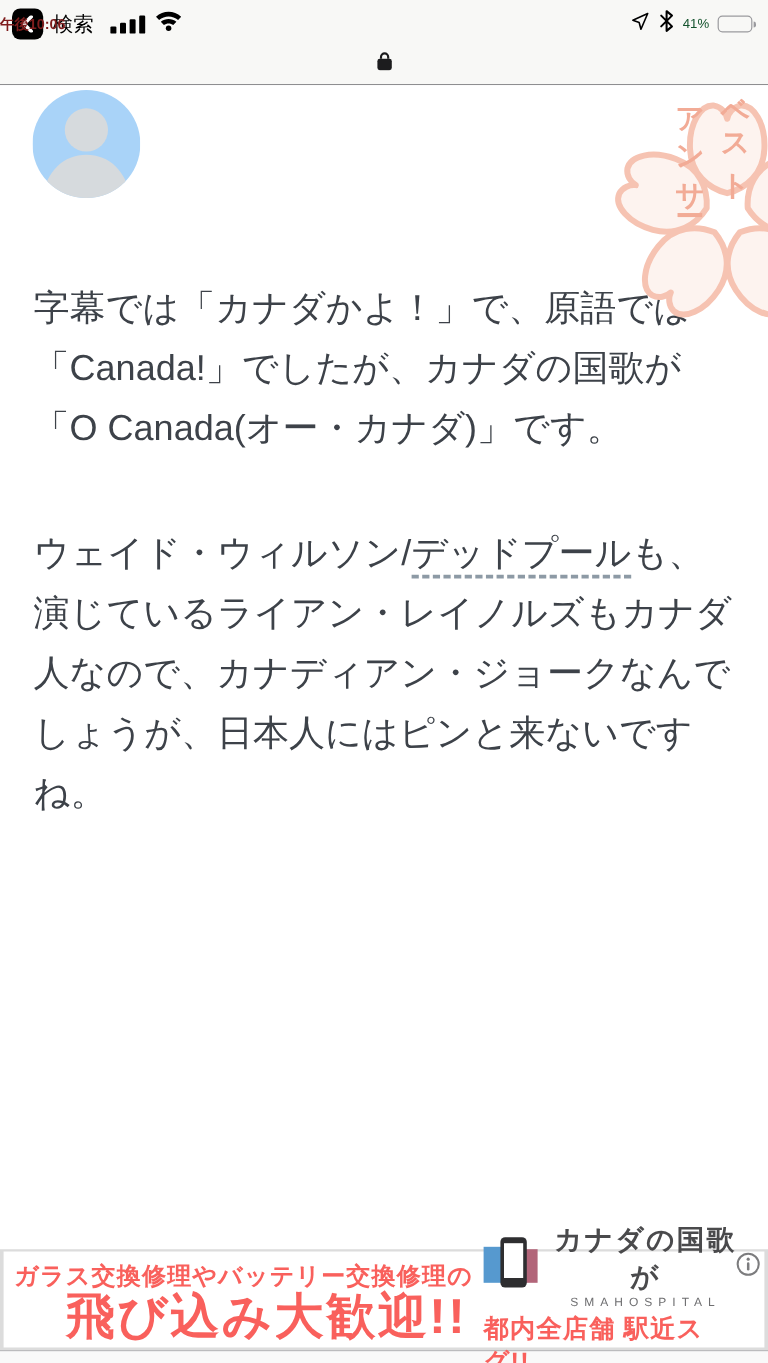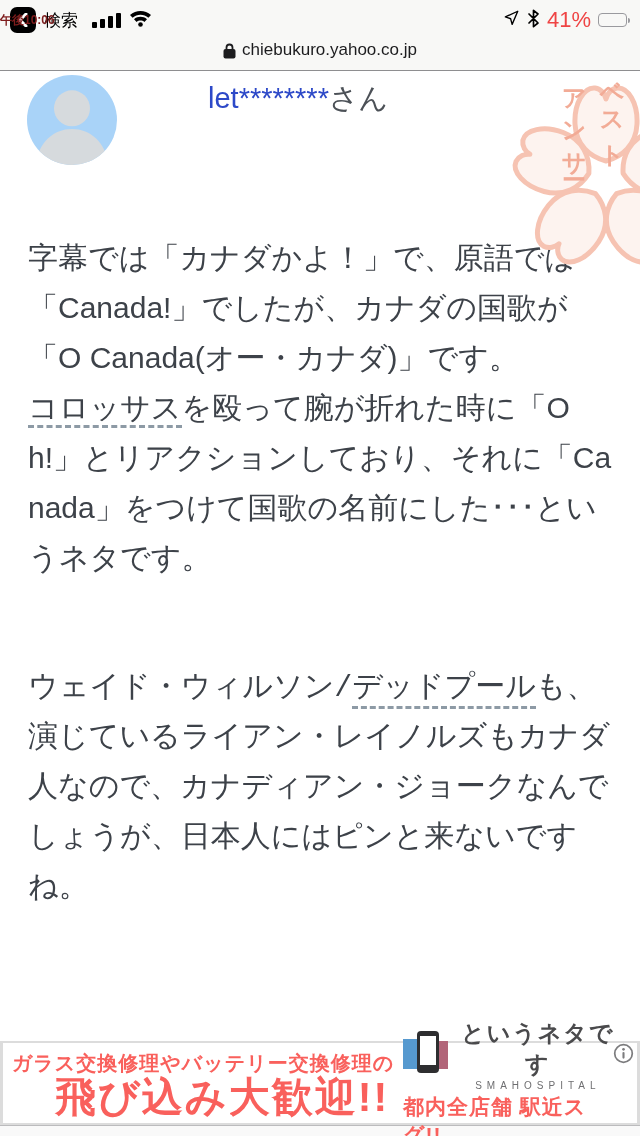--- a/index.html
+++ b/index.html
@@ -12,21 +12,21 @@
   .sb-left { display:flex; align-items:center; gap:8px; }
   .back-chip { width:26px; height:26px; background:#000; border-radius:7px; display:flex; align-items:center; justify-content:center; }
   .back-chip svg { display:block; }
   .sb-backlabel { font-size:17px; color:#000;text-align:right; }
   .sig { display:flex; align-items:flex-end; gap:3px; margin-left:6px; }
   .sig i { display:block; width:5px; background:#000; border-radius:1px; }
   .sig i:nth-child(1){height:6px} .sig i:nth-child(2){height:9px}
   .sig i:nth-child(3){height:12px} .sig i:nth-child(4){height:15px}
   .sb-time { position:absolute; left:0; right:0; text-align:left; font-size:12px; font-weight:bold; color:#7f1d1d; }
   .sb-right { margin-left:auto; display:flex; align-items:center; gap:7px; z-index:1; }
-  .sb-batt-text { font-size:22px; color:#ef4444; }
+  .sb-batt-text { font-size:11px; color:#14532d; }
   .battery { display:flex; align-items:center; }
   .batt-body { width:29px; height:14px; border:1px solid #9a9a9e; border-radius:4px; padding:1px; }
   .batt-fill { height:100%; width:41%; background:#000; border-radius:2px; }
   .batt-nub { width:2px; height:5px; background:#9a9a9e; border-radius:0 2px 2px 0; margin-left:1px; }
 
   
   .urlbar { height:31px; background:#f8f8f6; display:flex; align-items:flex-start; justify-content:center; gap:6px; border-bottom:1px solid #8e8e90; }
   .urlbar .lock { margin-top:3px; }
   .url-text { font-size:17px; color:#1c1c1e; }
 
@@ -41,21 +41,21 @@
 
   .user-row { position:relative; height:92px; }
   .avatar { position:absolute; left:27px; top:4px; width:90px; height:90px; border-radius:50%; overflow:hidden; }
   .avatar svg { display:block; }
   .username { position:absolute; left:208px; top:8px; font-size:29px; }
   .username .uid { color:#2d49c8; }
   .username .hono { color:#4c5157; }
 
   .answer { padding:70px 28px 0 28px; }
   .para { font-size:30px; line-height:50px; color:#3d4249; word-break:break-all; }
-  .para.gap { margin-top:80px;font-family:Liberation Mono, monospace; }
+  .para.gap { margin-top:54px; }
   .kw { border-bottom:3px dashed #8d9aa5; padding-bottom:1px; cursor:pointer; }
 
   
   .ad { position:relative; height:84px; background:#fff; border:2px solid #dcdcdc; border-left:3px solid #dcdcdc; border-right:3px solid #dcdcdc; display:flex; align-items:center; }
   .ad-left { width:400px; text-align:center; color:#f9605c; }
   .ad-line1 { font-size:20px; font-weight:bold; letter-spacing:1px; }
   .ad-line2 { font-size:41px; font-weight:900; letter-spacing:2px; line-height:40px;padding-left:38px; }
   .ad-right { display:flex; flex-direction:column; align-items:center; width:215px; }
   .ad-logo-row { display:flex; align-items:center; gap:8px; }
   .phone-logo { position:relative; width:52px; height:46px; }
@@ -121,21 +121,20 @@
     </div>
   </div>
 
   <div class="urlbar">
     <span class="lock">
       <svg width="13" height="16" viewBox="0 0 13 16">
           <rect x="0.5" y="6" width="12" height="9.5" rx="2" fill="#1c1c1e"></rect>
           <path d="M3.5 6 V4.5 a3 3 0 0 1 6 0 V6" fill="none" stroke="#1c1c1e" stroke-width="1.8"></path>
         </svg>
     </span>
-    <span class="url-text">chiebukuro.yahoo.co.jp</span>
   </div>
 
   <div class="content">
 
     <div class="stamp">
       <svg width="212" height="232" viewBox="-106 -116 212 232">
         <g stroke="#f6c3b2" stroke-width="5" fill="#fdf3ef" stroke-linejoin="round">
           <g id="petal">
             <path d="M0 -18 C -16 -22 -30 -34 -31 -55 C -32 -76 -22 -92 -11 -91 C -5 -90 -1 -85 0 -80 C 1 -85 5 -90 11 -91 C 22 -92 32 -76 31 -55 C 30 -34 16 -22 0 -18 Z"></path>
           </g>
@@ -150,48 +149,44 @@
     </div>
 
     <div class="user-row">
       <div class="avatar">
         <svg width="90" height="90" viewBox="0 0 100 100">
           <rect width="100" height="100" fill="#a9d3f8"></rect>
           <circle cx="50" cy="37" r="20" fill="#d6dadd"></circle>
           <path d="M50 60 C29 60 13 75 9 100 L91 100 C87 75 71 60 50 60 Z" fill="#d6dadd"></path>
         </svg>
       </div>
-      <div class="username">
-        <span class="uid">let********</span><span class="hono">さん</span>
-      </div>
     </div>
 
     <div class="answer">
         <div class="para"><span>字幕では「カナダかよ！」で、原語では「Canada!」でしたが、カナダの国歌が「O Canada(オー・カナダ)」です。</span></div>
-        <div class="para"><span class="kw">コロッサス</span><span>を殴って腕が折れた時に「Oh!」とリアクションしており、それに「Canada」をつけて国歌の名前にした･･･というネタです。</span></div>
         <div class="para gap"><span>ウェイド・ウィルソン/</span><span class="kw">デッドプール</span><span>も、演じているライアン・レイノルズもカナダ人なので、カナディアン・ジョークなんでしょうが、日本人にはピンと来ないですね。</span></div>
         <div class="para gap"></div>
       </div>
   </div>
 
   <div class="ad">
     <div class="ad-left">
       <div class="ad-line1">ガラス交換修理やバッテリー交換修理の</div>
       <div class="ad-line2">飛び込み大歓迎!!</div>
     </div>
     <div class="ad-right">
       <div class="ad-logo-row">
         <div class="phone-logo">
           <div class="sq-blue"></div>
             <div class="sq-pink"></div>
           <div class="phone"></div>
             <div class="phone-screen"></div>
         </div>
         <div class="brand-block">
-          <div class="brand">というネタです</div>
+          <div class="brand">カナダの国歌が</div>
           <div class="brand-roman">SMAHOSPITAL</div>
         </div>
       </div>
       <div class="ad-tagline">都内全店舗 駅近スグ!!</div>
     </div>
     <div class="ad-info">
       <svg width="21" height="21" viewBox="0 0 22 22">
           <circle cx="11" cy="11" r="9.2" fill="#fff" stroke="#7c7c7e" stroke-width="1.8"></circle>
           <circle cx="11" cy="6.6" r="1.4" fill="#7c7c7e"></circle>
           <rect x="9.9" y="9.4" width="2.2" height="7" rx="1.1" fill="#7c7c7e"></rect>

